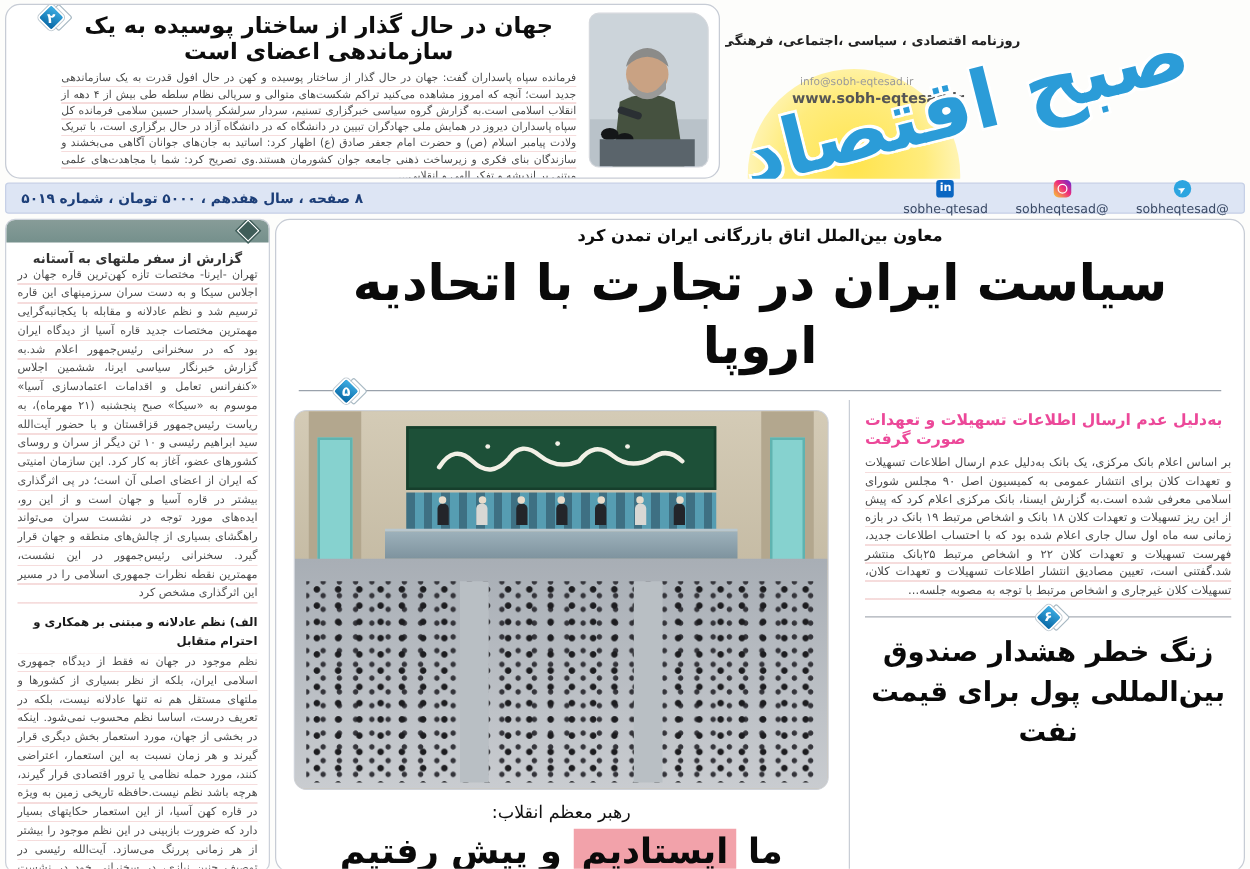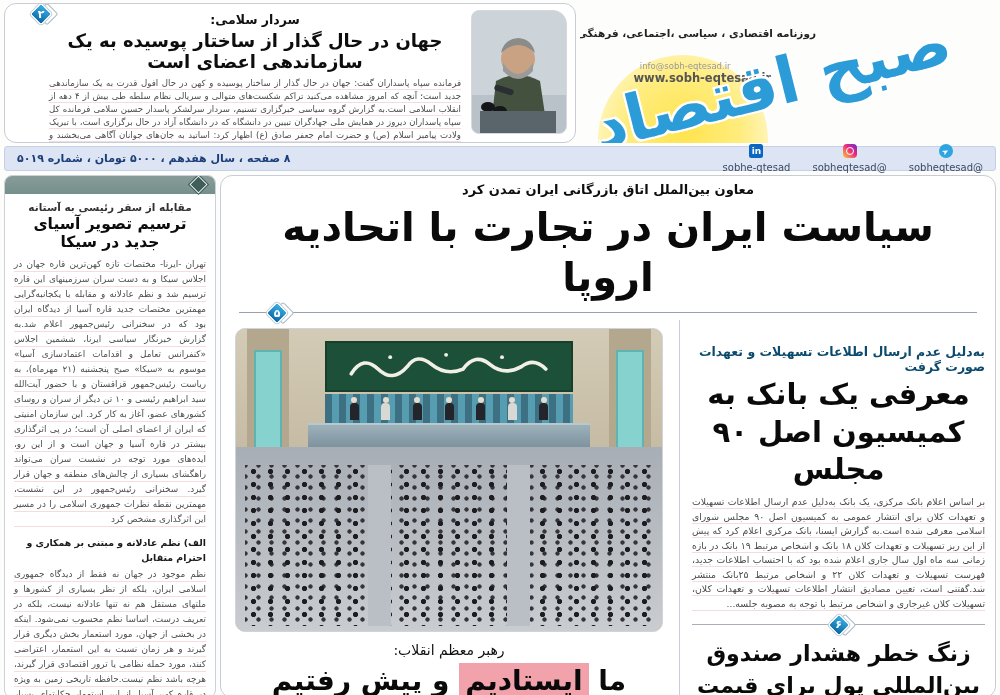--- a/index.html
+++ b/index.html
@@ -71,21 +71,21 @@
   .lead-headline { text-align:center; font-size:40px; font-weight:bold; color:#0a0a0a; line-height:1.25;
     letter-spacing:-1px; margin-top:5px; }
   .lead-rule { position:relative; height:14px; margin:4px 8px 0; }
   .lead-rule .line { position:absolute; left:0; right:0; top:6px; height:1px; background:#9aa2ac; }
   .lead-rule .badge { position:absolute; left:26px; top:-5px; }
 
   .content-row { flex:1; display:flex; min-height:0; }
 
   
   .right-col { width:316px; padding:4px 10px 0 12px; border-left:1px solid #c9ced6; }
-  .rc-kicker { text-align:right; font-size:12.5px; font-weight:bold; color:#0c4a6e; margin-top:20px; }
+  .rc-kicker { text-align:left; font-size:12.5px; font-weight:bold; color:#ec4899; margin-top:4px; }
   .rc-headline-xl { text-align:center; font-size:29px; font-weight:bold; color:#0a0a0a; line-height:1.3; margin-top:2px; }
   .rc-body { margin-top:6px; --lh:14.5px; font-size:9.3px; }
   .h-rule { position:relative; height:1px; background:#a9aeb6; margin:13px 0; }
   .h-rule .badge { position:absolute; left:50%; top:50%; transform:translate(-50%,-50%); }
   .rc-headline-md { text-align:center; font-size:22px; font-weight:bold; color:#0a0a0a; line-height:1.45; }
 
   
   .photo-col { flex:1; padding:8px 16px 0 14px; display:flex; flex-direction:column; }
   .photo { position:relative; height:318px; border:1px solid #cfd3da; border-radius:10px; overflow:hidden;
     background:#cac0ab; }
@@ -158,21 +158,20 @@
           <circle cx="48" cy="48" r="17" fill="#c9a283"></circle>
           <path d="M33 52 Q48 74 63 52 L63 60 Q48 76 33 60 Z" fill="#9a9a98"></path>
           <path d="M31 42 Q48 26 65 42 Q62 28 48 27 Q34 28 31 42Z" fill="#8b8b89"></path>
           <rect x="24" y="76" width="20" height="6" rx="3" fill="#2a2f33" transform="rotate(18 34 79)"></rect>
           <ellipse cx="18" cy="96" rx="7" ry="5" fill="#141618"></ellipse>
           <ellipse cx="30" cy="100" rx="7" ry="5" fill="#141618"></ellipse>
           <rect x="10" y="100" width="76" height="24" fill="#5a646b"></rect>
         </svg>
       </div>
       <div class="ta-text">
-        <div class="ta-kicker">سردار سلامی:</div>
         <div class="ta-headline">جهان در حال گذار از ساختار پوسیده به یک سازماندهی اعضای است</div>
         <div class="ruled">فرمانده سپاه پاسداران گفت: جهان در حال گذار از ساختار پوسیده و کهن در حال افول قدرت به یک سازماندهی جدید است؛ آنچه که امروز مشاهده می‌کنید تراکم شکست‌های متوالی و سریالی نظام سلطه طی بیش از ۴ دهه از انقلاب اسلامی است.به گزارش گروه سیاسی خبرگزاری تسنیم، سردار سرلشکر پاسدار حسین سلامی فرمانده کل سپاه پاسداران دیروز در همایش ملی جهادگران تبیین در دانشگاه که در دانشگاه آزاد در حال برگزاری است، با تبریک ولادت پیامبر اسلام (ص) و حضرت امام جعفر صادق (ع) اظهار کرد: اساتید به جان‌های جوانان آگاهی می‌بخشند و سازندگان بنای فکری و زیرساخت ذهنی جامعه جوان کشورمان هستند.وی تصریح کرد: شما با مجاهدت‌های علمی مبتنی بر اندیشه و تفکر الهی و انقلابی...</div>
       </div>
       <span class="badge ta-badge">
         <span class="dm"></span>
         <span class="num">۲</span>
       </span>
     </div>
   </div>
 
@@ -209,21 +208,20 @@
           </span>
         </div>
       </div>
 
       <div class="content-row">
 
         <div class="right-col">
 
           <div>
             <div class="rc-kicker">به‌دلیل عدم ارسال اطلاعات تسهیلات و تعهدات صورت گرفت</div>
-            <div class="rc-headline-xl">معرفی یک بانک به کمیسیون اصل ۹۰ مجلس</div>
             <div class="ruled rc-body">بر اساس اعلام بانک مرکزی، یک بانک به‌دلیل عدم ارسال اطلاعات تسهیلات و تعهدات کلان برای انتشار عمومی به کمیسیون اصل ۹۰ مجلس شورای اسلامی معرفی شده است.به گزارش ایسنا، بانک مرکزی اعلام کرد که پیش از این ریز تسهیلات و تعهدات کلان ۱۸ بانک و اشخاص مرتبط ۱۹ بانک در بازه زمانی سه ماه اول سال جاری اعلام شده بود که با احتساب اطلاعات جدید، فهرست تسهیلات و تعهدات کلان ۲۲ و اشخاص مرتبط ۲۵بانک منتشر شد.گفتنی است، تعیین مصادیق انتشار اطلاعات تسهیلات و تعهدات کلان، تسهیلات کلان غیرجاری و اشخاص مرتبط با توجه به مصوبه جلسه...</div>
           </div>
           <div class="h-rule">
             <span class="badge">
               <span class="dm"></span>
               <span class="num">۶</span>
             </span>
           </div>
 
           <div class="rc-headline-md">زنگ خطر هشدار صندوق بین‌المللی پول برای قیمت نفت</div>
@@ -268,21 +266,20 @@
           </div>
         </div>
       </div>
     </div>
 
     <div class="sidebar">
       <div class="sb-band">
         <span class="sb-dm"></span>
       </div>
       <div class="sb-inner">
-        <div class="sb-kicker">مقابله از سفر رئیسی به آستانه</div>
-        <div class="sb-headline">ترسیم تصویر آسیای جدید در سیکا</div>
+        <div class="sb-kicker">گزارش از سفر ملتهای به آستانه</div>
         <div class="ruled sb-body">تهران -ایرنا- مختصات تازه کهن‌ترین قاره جهان در اجلاس سیکا و به دست سران سرزمینهای این قاره ترسیم شد و نظم عادلانه و مقابله با یکجانبه‌گرایی مهمترین مختصات جدید قاره آسیا از دیدگاه ایران بود که در سخنرانی رئیس‌جمهور اعلام شد.به گزارش خبرنگار سیاسی ایرنا، ششمین اجلاس «کنفرانس تعامل و اقدامات اعتمادسازی آسیا» موسوم به «سیکا» صبح پنجشنبه (۲۱ مهرماه)، به ریاست رئیس‌جمهور قزاقستان و با حضور آیت‌الله سید ابراهیم رئیسی و ۱۰ تن دیگر از سران و روسای کشورهای عضو، آغاز به کار کرد. این سازمان امنیتی که ایران از اعضای اصلی آن است؛ در پی اثرگذاری بیشتر در قاره آسیا و جهان است و از این رو، ایده‌های مورد توجه در نشست سران می‌تواند راهگشای بسیاری از چالش‌های منطقه و جهان قرار گیرد. سخنرانی رئیس‌جمهور در این نشست، مهمترین نقطه نظرات جمهوری اسلامی را در مسیر این اثرگذاری مشخص کرد</div>
         <div class="sb-sub">الف) نظم عادلانه و مبتنی بر همکاری و احترام متقابل</div>
         <div class="ruled sb-body">نظم موجود در جهان نه فقط از دیدگاه جمهوری اسلامی ایران، بلکه از نظر بسیاری از کشورها و ملتهای مستقل هم نه تنها عادلانه نیست، بلکه در تعریف درست، اساسا نظم محسوب نمی‌شود. اینکه در بخشی از جهان، مورد استعمار بخش دیگری قرار گیرند و هر زمان نسبت به این استعمار، اعتراضی کنند، مورد حمله نظامی یا ترور اقتصادی قرار گیرند، هرچه باشد نظم نیست.حافظه تاریخی زمین به ویژه در قاره کهن آسیا، از این استعمار حکایتهای بسیار دارد که ضرورت بازبینی در این نظم موجود را بیشتر از هر زمانی پررنگ می‌سازد. آیت‌الله رئیسی در توصیف چنین نیازی، در سخنرانی خود در نشست سیکا تصریح کرد: «سرمایه تمدنی و معنوی که شکل‌دهنده ارزش‌های مشترک قاره کهن آسیاست، تضمین کننده نظم و جهانی است که ظلم و بی‌عدالتی و یکجانبه‌گرایی را نفی کرده و با آن به مقابله می‌پردازد. عنصر کلیدی در تضمین موفقیت این فرایند، همکاری و هماهنگی کشورهای مستقل است». آسیا به عنوان، مرکز چند تمدن بزرگ جهان، می‌تواند در معرفی ارزشهایی فراتر و متفاوت‌تر از ارزش‌های غرب، پیشقدم شود. ایده‌ها و ارزش‌هایی که در عمل تنها به سود قاره اروپا و آمریکا تمام نشده و برای همه جهان کارگشا باشد. اصول همسایگی، چندجانبه‌گرایی و همگرایی پایدار، از مهمترین این ایده‌ها و ارزش‌هایی است که آیت‌الله رئیسی در سخنرانی خود آن</div>
       </div>
     </div>
   </div>
 </div>
 
 </body></html>

